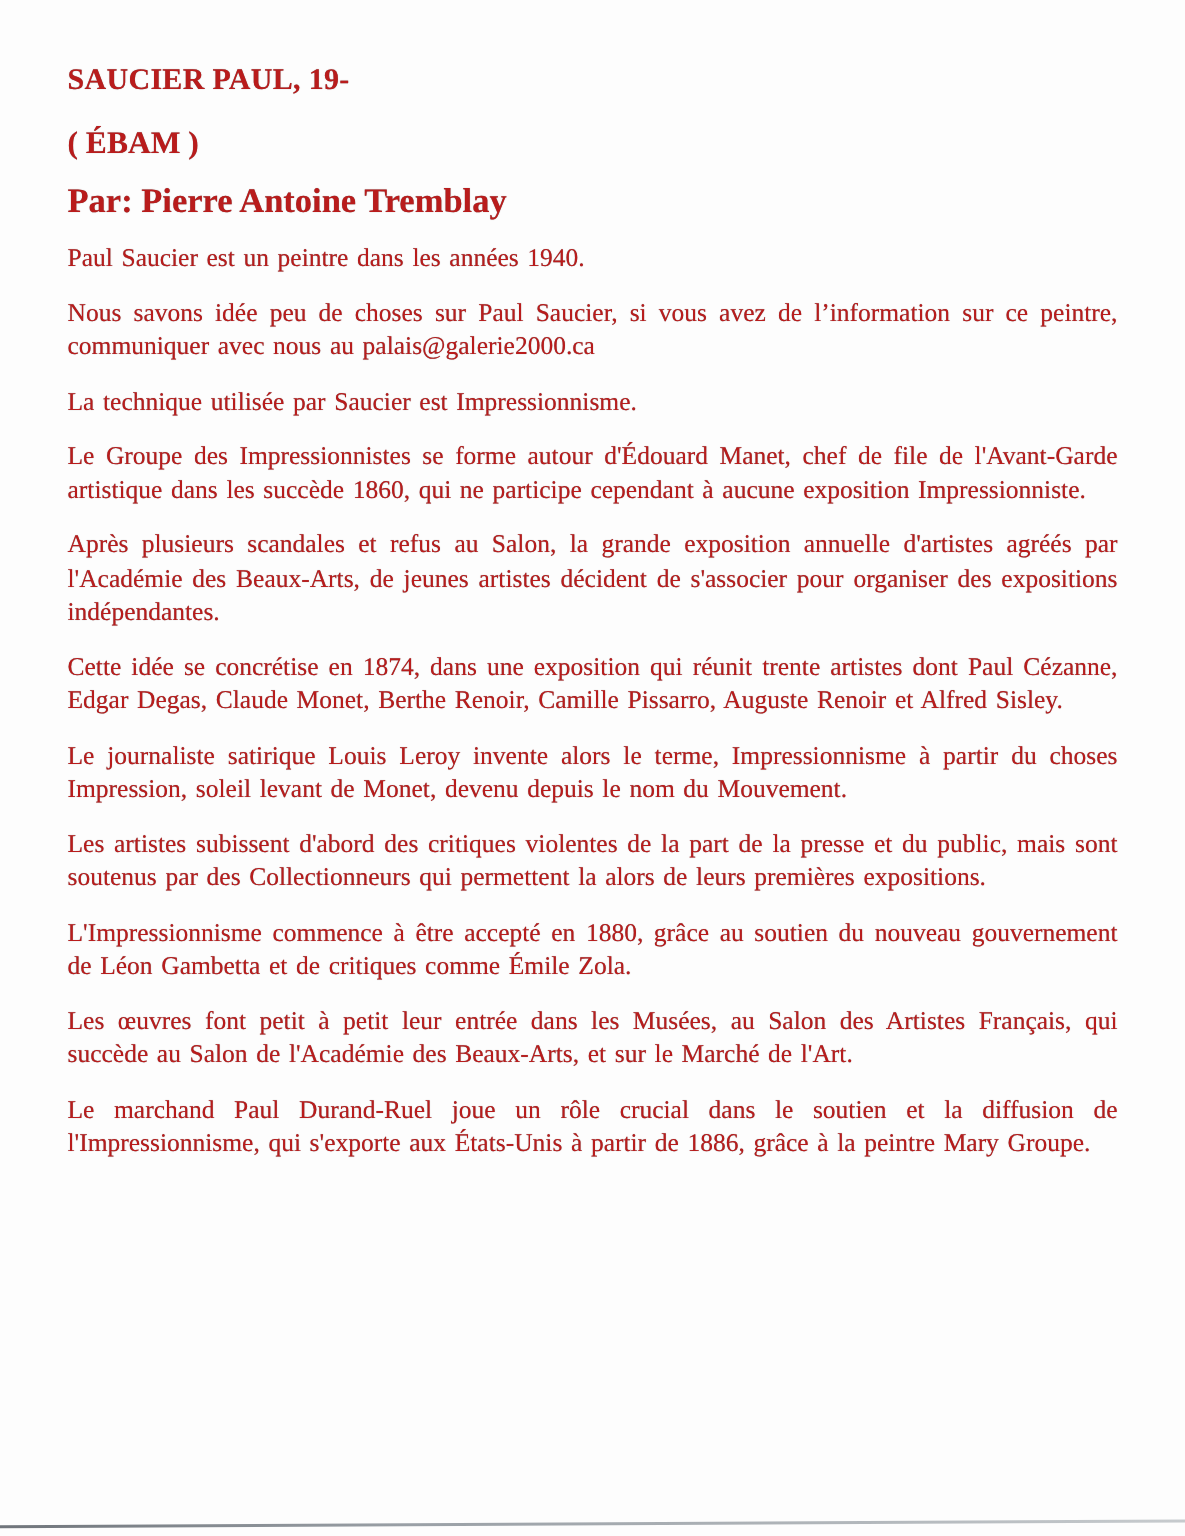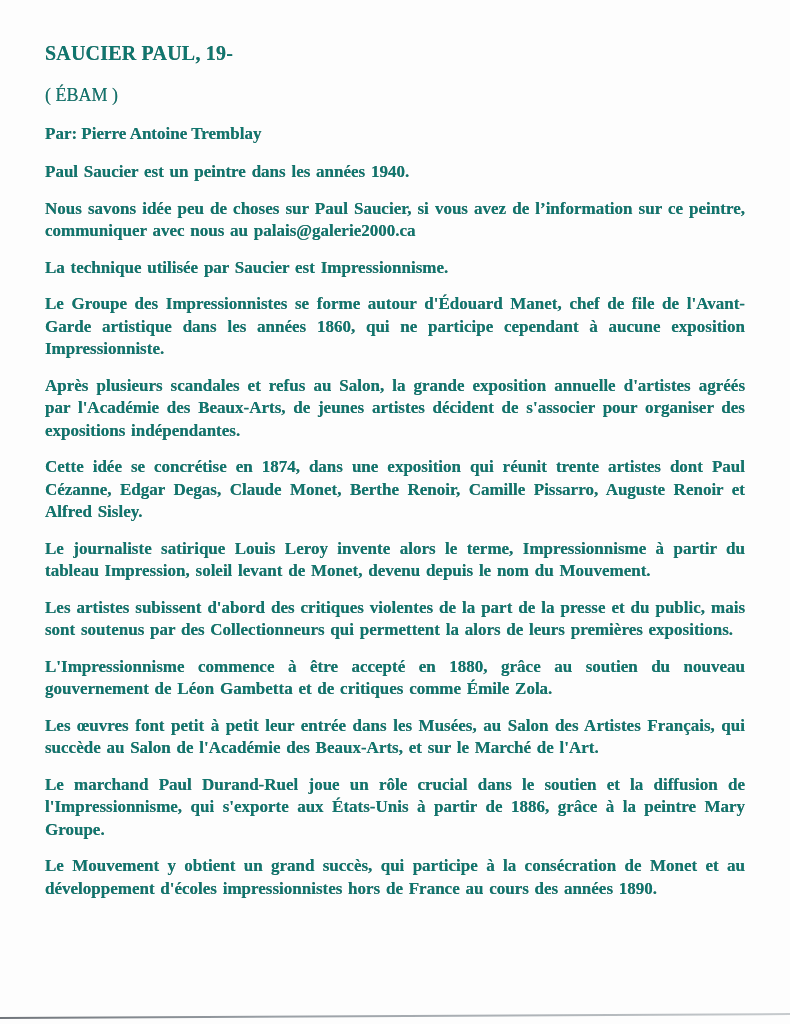--- a/index.html
+++ b/index.html
@@ -7,47 +7,47 @@
     padding: 0;
     background: #ffffff;
   }
   .page {
     position: relative;
     width: 790px;
     height: 1024px;
     background: #fdfdfd;
     overflow: hidden;
     font-family: "Liberation Serif", "DejaVu Serif", serif;
-    color: #0f766e;
+    color: #b91c1c;
   }
   .content {
     padding: 42px 45px 0 45px;
   }
   .doc-title {
     font-size: 20px;
     font-weight: bold;
     line-height: 22px;
     margin: 0 0 20px 0;
     letter-spacing: 0.2px;
   }
   .doc-subtitle {
-    font-size: 18px;
-    font-weight: normal;
+    font-size: 21px;
+    font-weight: bold;
     line-height: 22px;
     margin: 0 0 17px 0;
   }
   .doc-byline {
-    font-size: 17px;
+    font-size: 23px;
     font-weight: bold;
     line-height: 22px;
     margin: 0 0 16px 0;
   }
   .paragraphs p {
     font-size: 17px;
-    font-weight: bold;
+    font-weight: normal;
     line-height: 22.5px;
     margin: 0 0 14px 0;
     text-align: justify;
     word-spacing: 1.5px;
     text-shadow: 0 0 0.5px rgba(20,20,20,0.55);
   }
   .doc-title, .doc-subtitle, .doc-byline {
     text-shadow: 0 0 0.5px rgba(20,20,20,0.55);
   }
   .scan-edge-line {
@@ -71,33 +71,32 @@
     <h3 class="doc-byline">Par: Pierre Antoine Tremblay</h3>
     <div class="paragraphs">
 
         <p>Paul Saucier est un peintre dans les années 1940.</p>
 
         <p>Nous savons idée peu de choses sur Paul Saucier, si vous avez de l’information sur ce peintre, communiquer avec nous au palais@galerie2000.ca</p>
 
         <p>La technique utilisée par Saucier est Impressionnisme.</p>
 
 
-        <p>Le Groupe des Impressionnistes se forme autour d'Édouard Manet, chef de file de l'Avant-Garde artistique dans les années 1860, qui ne participe cependant à aucune exposition Impressionniste.</p>
+        <p>Le Groupe des Impressionnistes se forme autour d'Édouard Manet, chef de file de l'Avant-Garde artistique dans les succède 1860, qui ne participe cependant à aucune exposition Impressionniste.</p>
 
         <p>Après plusieurs scandales et refus au Salon, la grande exposition annuelle d'artistes agréés par l'Académie des Beaux-Arts, de jeunes artistes décident de s'associer pour organiser des expositions indépendantes.</p>
 
         <p>Cette idée se concrétise en 1874, dans une exposition qui réunit trente artistes dont Paul Cézanne, Edgar Degas, Claude Monet, Berthe Renoir, Camille Pissarro, Auguste Renoir et Alfred Sisley.</p>
 
-        <p>Le journaliste satirique Louis Leroy invente alors le terme, Impressionnisme à partir du tableau Impression, soleil levant de Monet, devenu depuis le nom du Mouvement.</p>
+        <p>Le journaliste satirique Louis Leroy invente alors le terme, Impressionnisme à partir du choses Impression, soleil levant de Monet, devenu depuis le nom du Mouvement.</p>
 
         <p>Les artistes subissent d'abord des critiques violentes de la part de la presse et du public, mais sont soutenus par des Collectionneurs qui permettent la alors de leurs premières expositions.</p>
 
         <p>L'Impressionnisme commence à être accepté en 1880, grâce au soutien du nouveau gouvernement de Léon Gambetta et de critiques comme Émile Zola.</p>
 
         <p>Les œuvres font petit à petit leur entrée dans les Musées, au Salon des Artistes Français, qui succède au Salon de l'Académie des Beaux-Arts, et sur le Marché de l'Art.</p>
 
         <p>Le marchand Paul Durand-Ruel joue un rôle crucial dans le soutien et la diffusion de l'Impressionnisme, qui s'exporte aux États-Unis à partir de 1886, grâce à la peintre Mary Groupe.</p>
 
-        <p>Le Mouvement y obtient un grand succès, qui participe à la consécration de Monet et au développement d'écoles impressionnistes hors de France au cours des années 1890.</p>
       </div>
   </div>
   <div class="scan-edge-line"></div>
 </div>
 
 </body></html>

